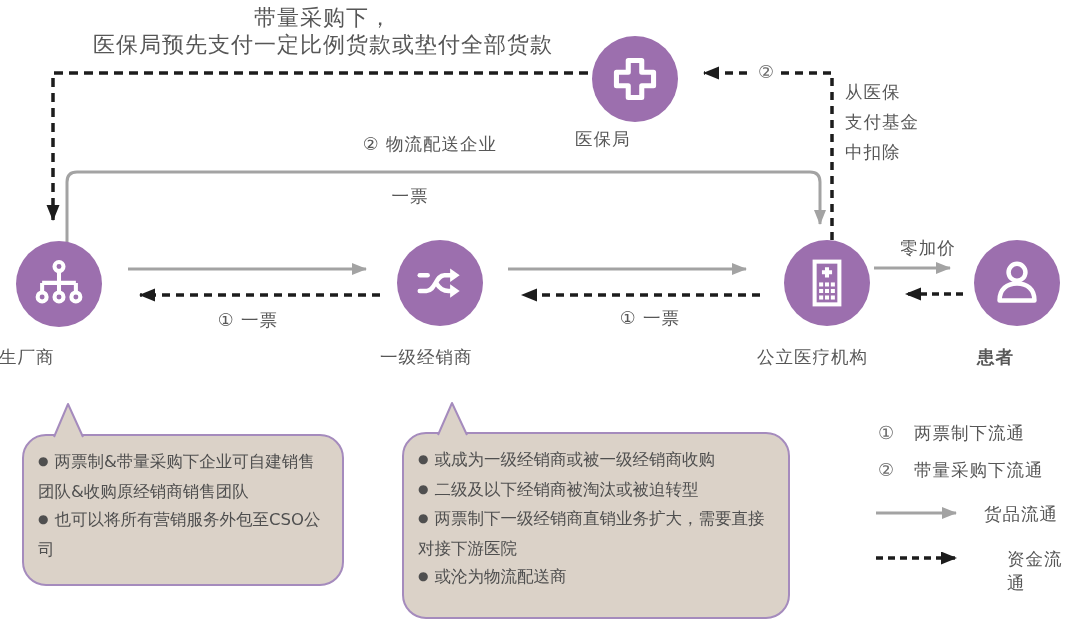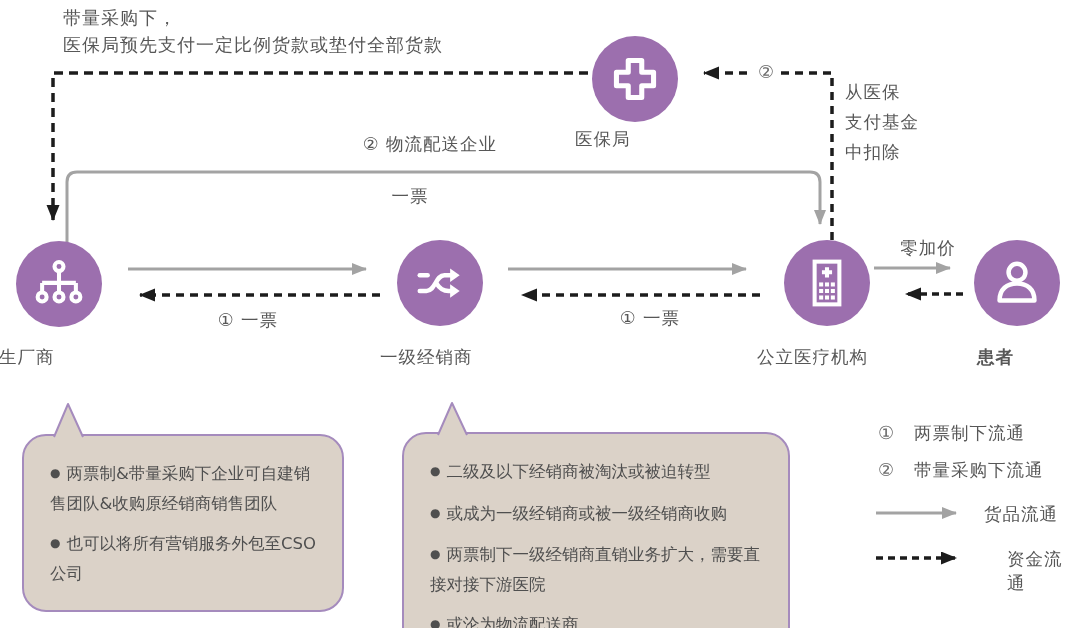--- a/index.html
+++ b/index.html
@@ -11,28 +11,28 @@
   .abs{position:absolute;}
   svg.layer{position:absolute;left:0;top:0;width:1080px;height:628px;pointer-events:none;}
   #connectors{z-index:1;}
   #tails{z-index:4;}
   .node{z-index:2;width:86px;height:86px;border-radius:50%;background:#9c6fae;
         display:flex;align-items:center;justify-content:center;}
   .node svg{display:block;}
   .node-label{z-index:2;text-align:left;font-size:17.5px;color:#575757;letter-spacing:1px;}
   .edge-label{z-index:2;font-size:17.5px;color:#575757;text-align:center;letter-spacing:1px;}
   .circled-on-line{z-index:2;background:#ffffff;padding:0 5px;font-size:18px;color:#6b6b6b;}
-  .note{z-index:2;font-size:18px;color:#575757;text-align:left;line-height:27px;letter-spacing:1px;}
+  .note{z-index:2;font-size:22px;color:#575757;text-align:center;line-height:27px;letter-spacing:1px;}
   .deduction{z-index:2;font-size:17.5px;color:#575757;line-height:30px;letter-spacing:1px;}
   .bubble{
     z-index:3;background:#dbd2c8;border:2px solid #a58bbd;border-radius:24px;
     padding:12px 14px 10px 14px;font-size:16.5px;line-height:28.5px;color:#4f4f4f;
   }
   .bubble ul{margin:0;padding:0;list-style:none;}
-  .bubble li{margin:12px;}
+  .bubble li{margin:0;}
   .bubble li::before{content:"\25CF\2002";font-size:12px;position:relative;top:-2px;}
   .legend-row{z-index:2;font-size:17.5px;color:#575757;letter-spacing:1px;}
   .legend-sym{display:inline-block;width:36px;color:#6b6b6b;font-size:18px;}
 </style>
 </head>
 <body>
 
 <div id="stage">
 
   <svg id="connectors" class="layer">
@@ -144,22 +144,22 @@
 
   <div class="abs bubble" style="left:22px;top:434px;width:290px;min-height:126px;">
     <ul>
       <li>两票制&amp;带量采购下企业可自建销售团队&amp;收购原经销商销售团队</li>
       <li>也可以将所有营销服务外包至CSO公司</li>
     </ul>
   </div>
 
   <div class="abs bubble" style="left:402px;top:432px;width:356px;min-height:161px;">
     <ul>
+      <li>或成为一级经销商或被一级经销商收购</li>
       <li>二级及以下经销商被淘汰或被迫转型</li>
-      <li>或成为一级经销商或被一级经销商收购</li>
       <li>两票制下一级经销商直销业务扩大，需要直接对接下游医院</li>
       <li>或沦为物流配送商</li>
     </ul>
   </div>
 
   <svg id="tails" class="layer">
     <path d="M 54 437 L 68 404 L 83 437" fill="#dbd2c8" stroke="#a58bbd" stroke-width="2" stroke-linejoin="round"></path>
     <path d="M 438 435 L 452 403 L 467 435" fill="#dbd2c8" stroke="#a58bbd" stroke-width="2" stroke-linejoin="round"></path>
   </svg>
 

